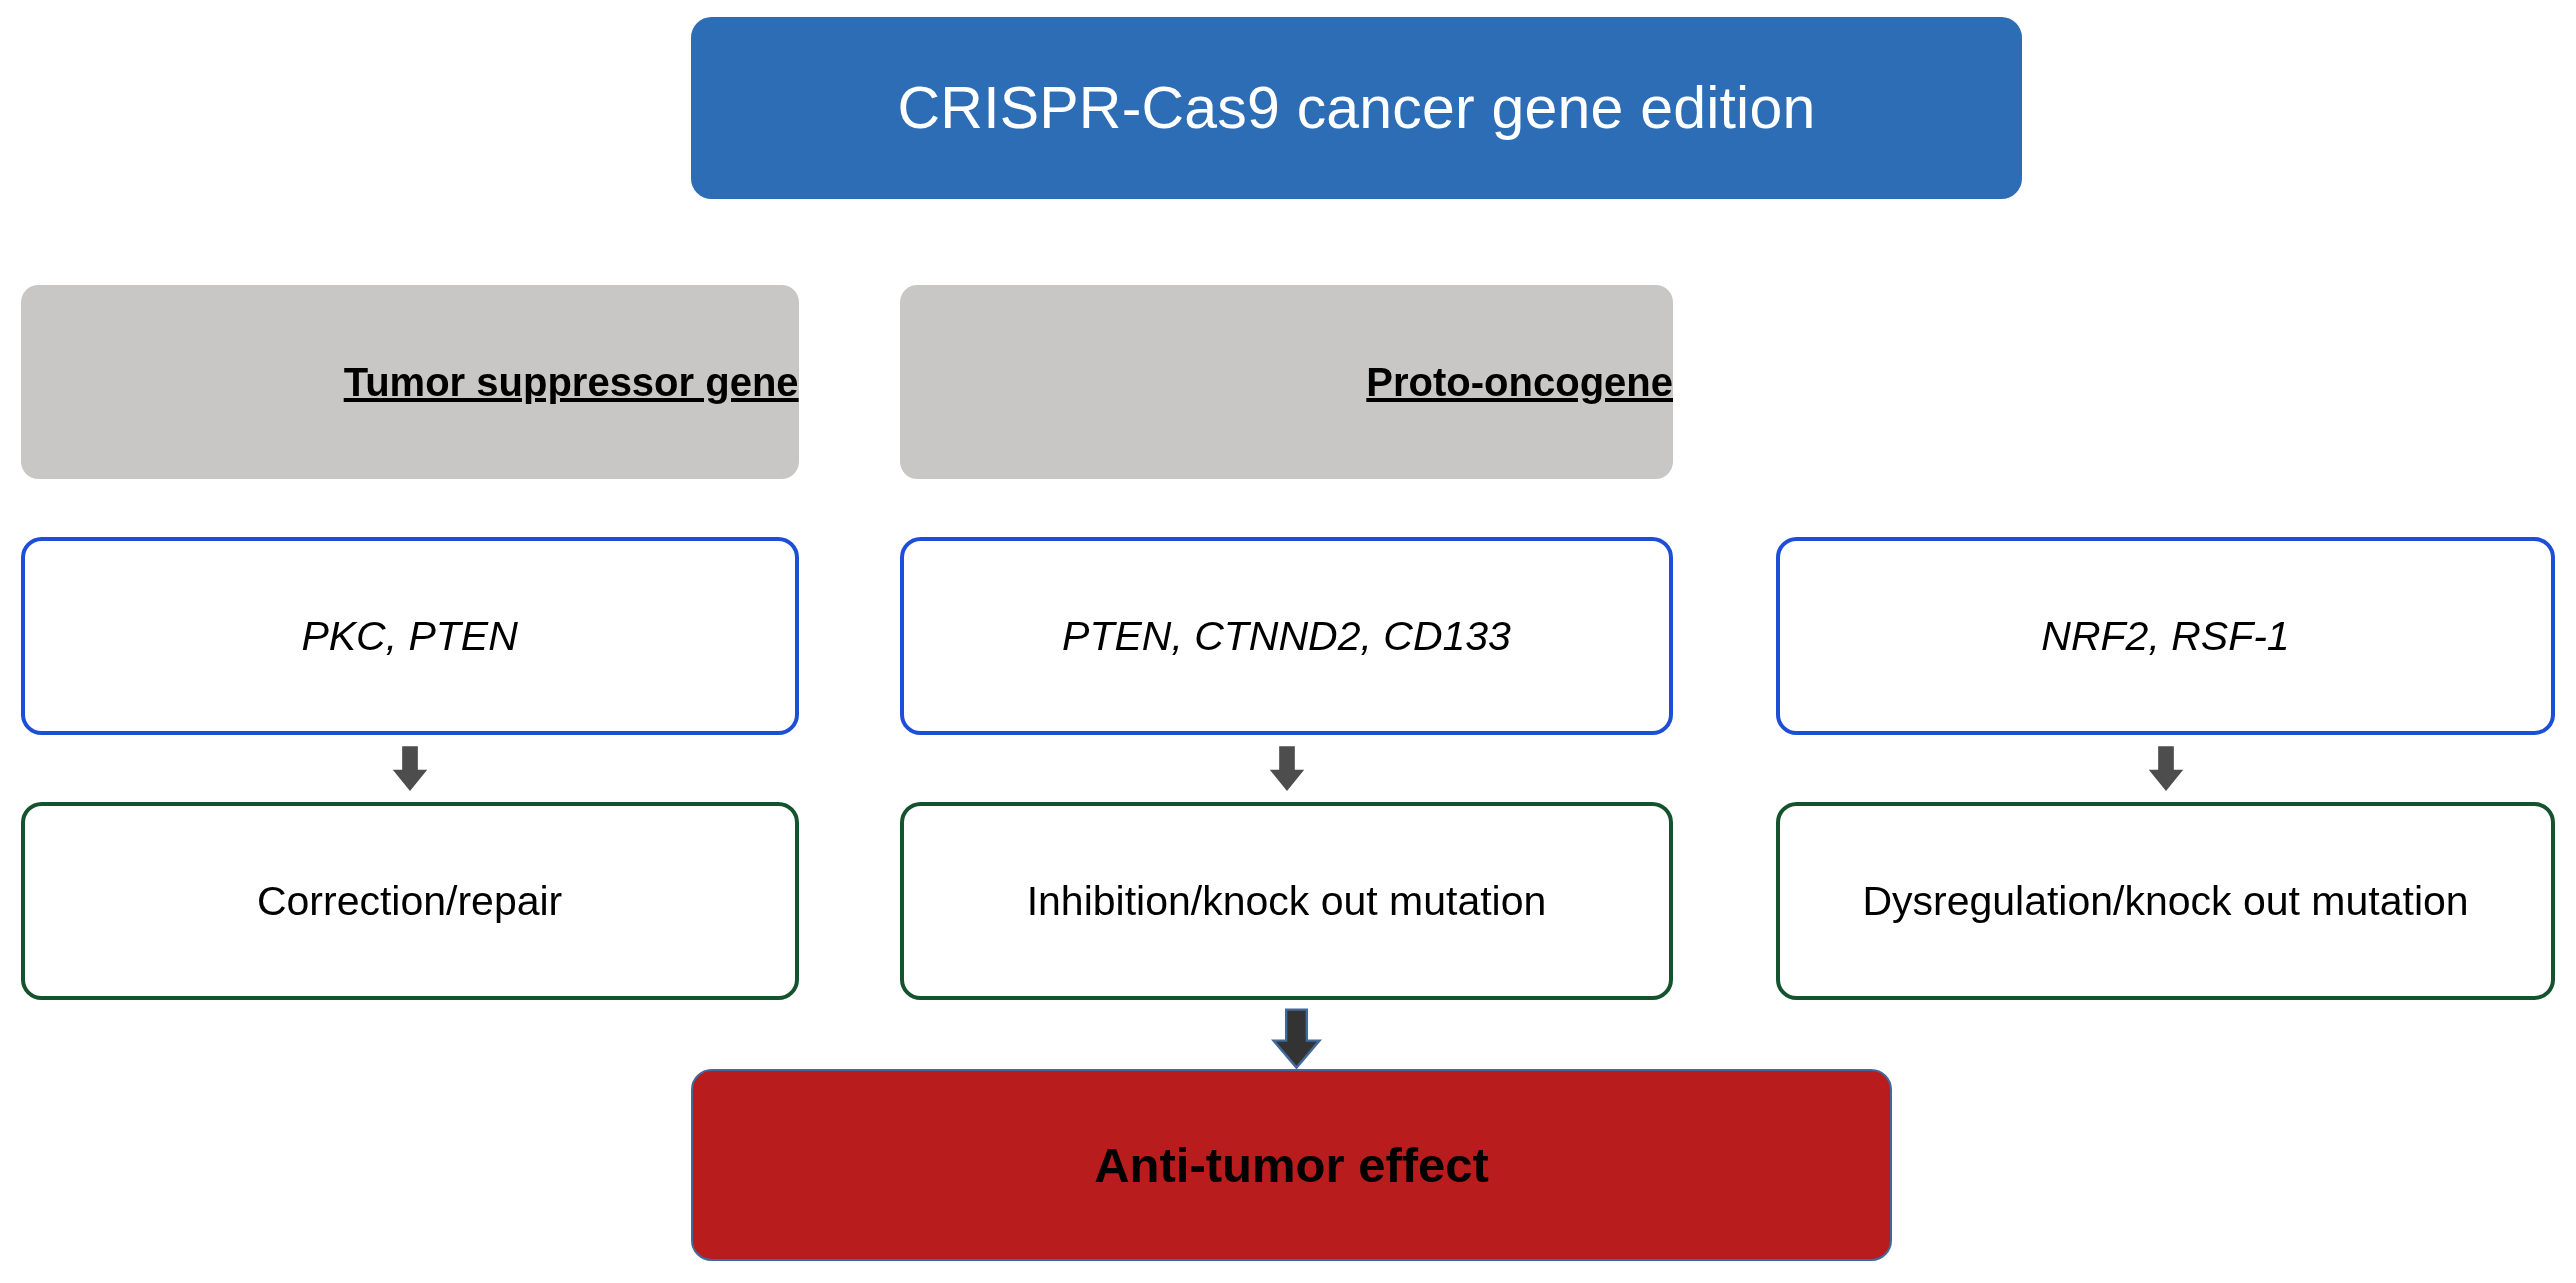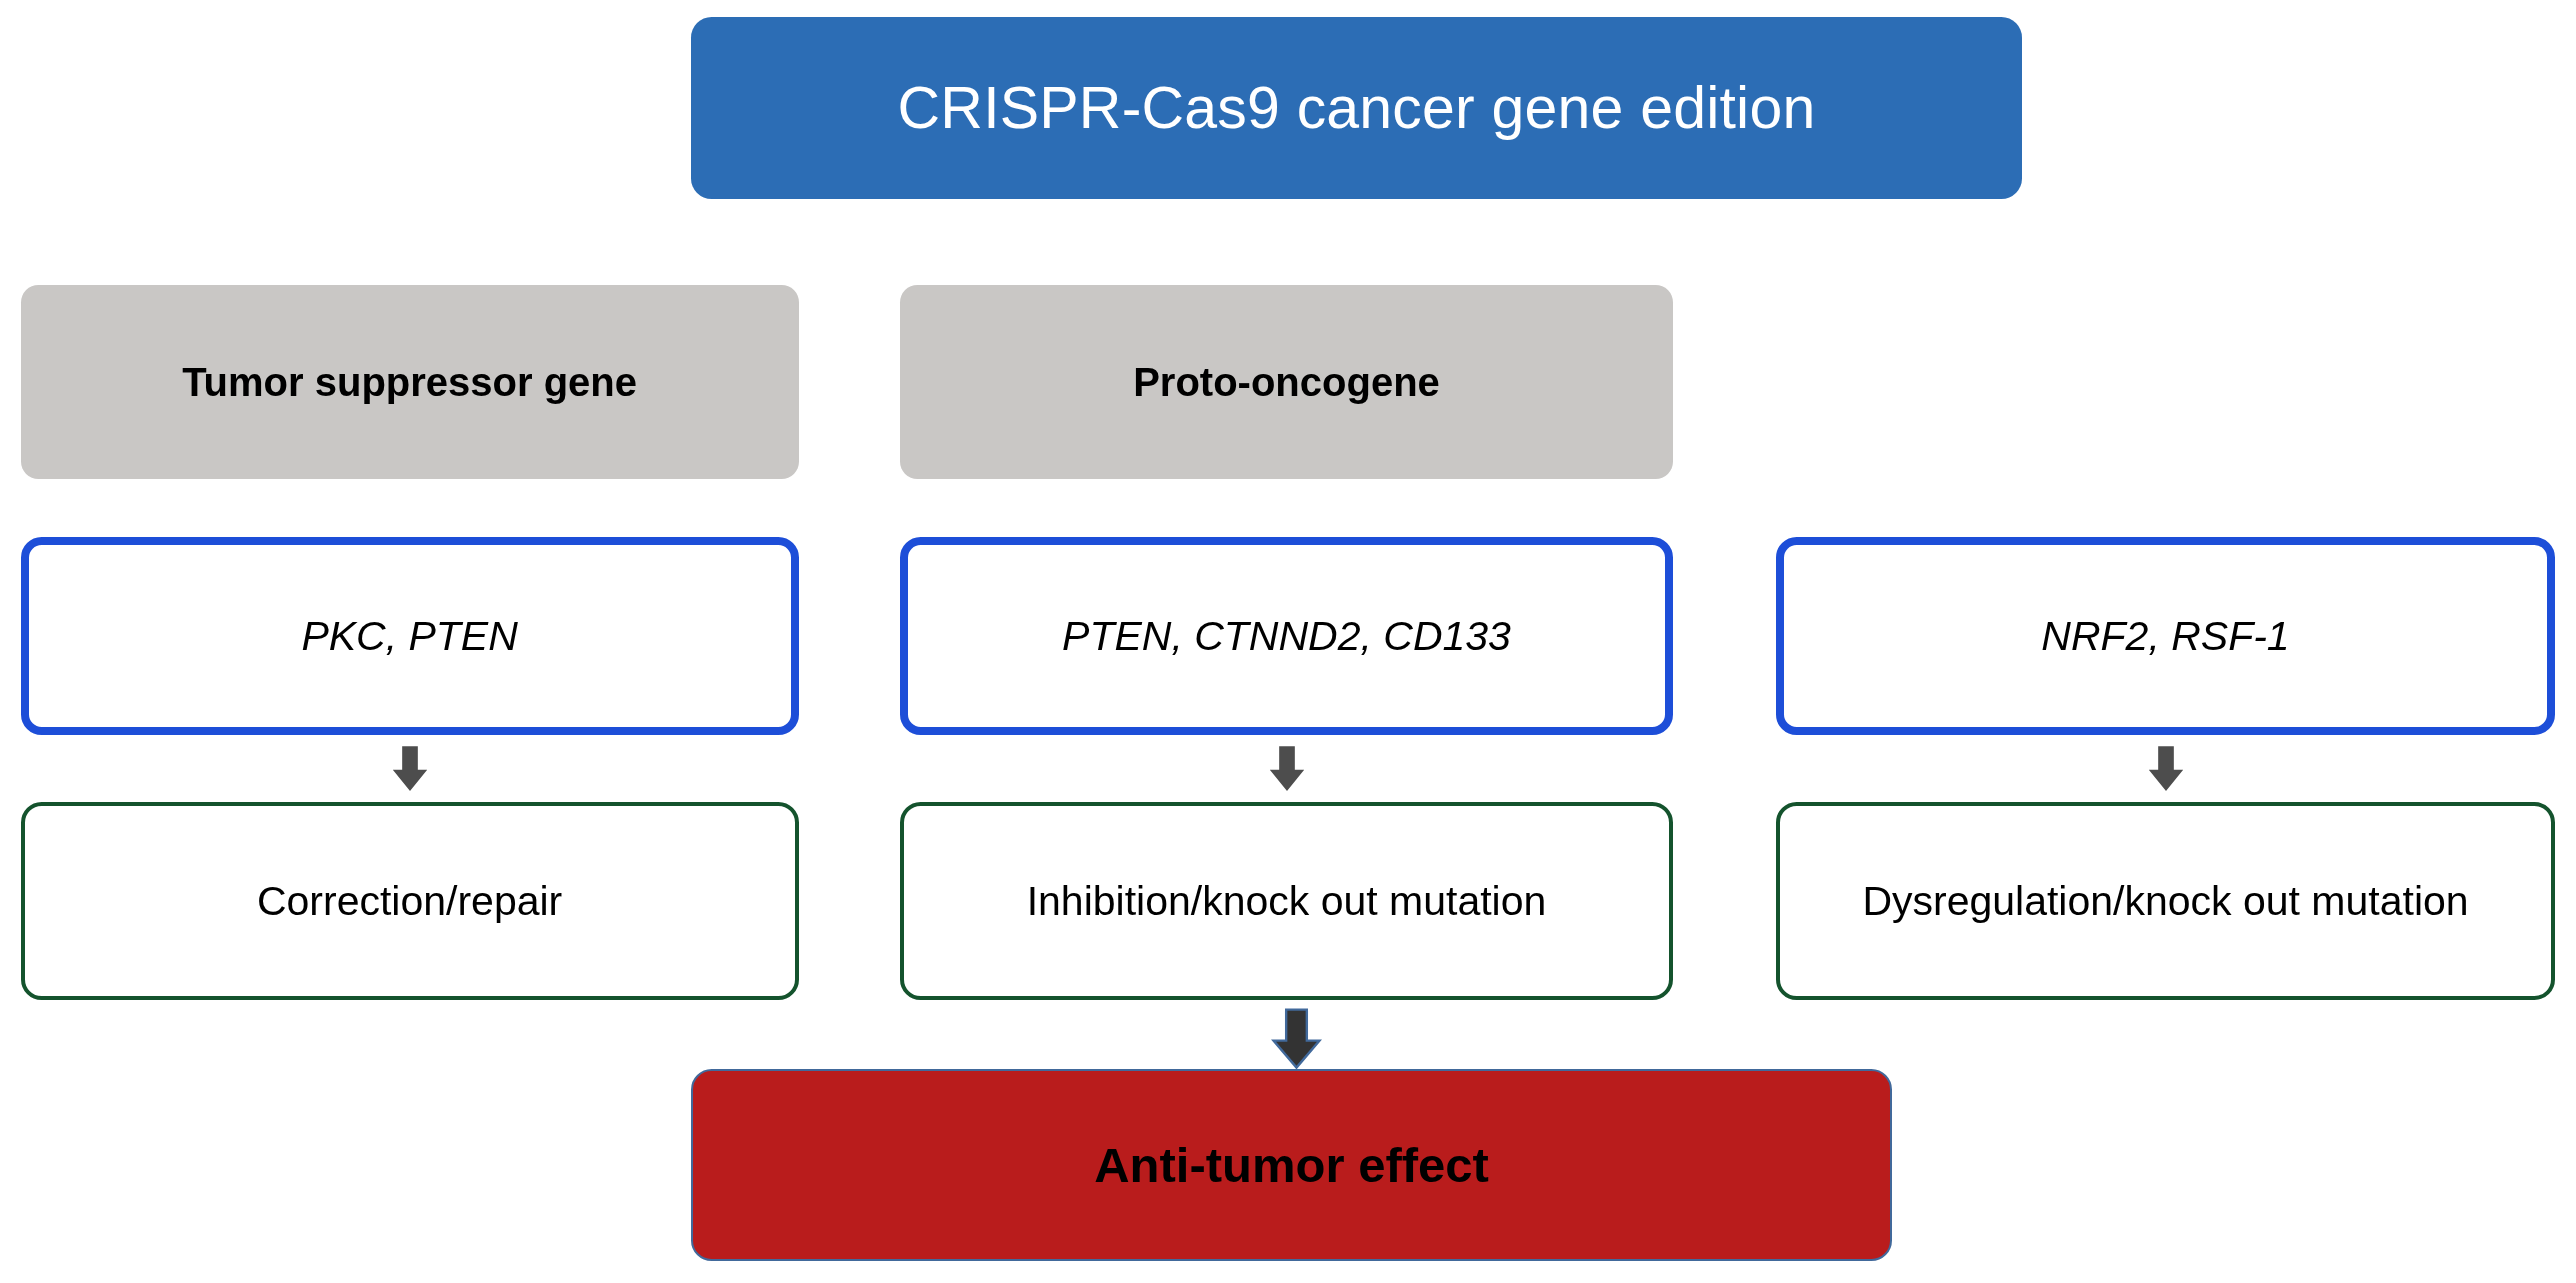--- a/index.html
+++ b/index.html
@@ -56,39 +56,40 @@
   .cat-box {
     position: absolute;
     top: 285px;
     left: 0;
     width: 100%;
     height: 194px;
     background: #C9C7C5;
     border-radius: 17.4px;
     display: flex;
     align-items: center;
-    justify-content: center;
-    box-sizing: border-box;
+    justify-content: flex-end;
+    box-sizing: border-box;
+    text-decoration: underline;
   }
   .cat-box .label {
     color: #000000;
     font-size: 40px;
     font-weight: bold;
     white-space: nowrap;
   }
 
   
   .gene-box {
     position: absolute;
     top: 537px;
     left: 0;
     width: 100%;
     height: 198px;
     background: #ffffff;
-    border: 8px solid #1d4ed8;
+    border: 4px solid #1d4ed8;
     border-radius: 20.6px;
     display: flex;
     align-items: center;
     justify-content: center;
     box-sizing: border-box;
     text-align: center;
   }
   .gene-box .label {
     color: #000000;
     font-size: 41px;

